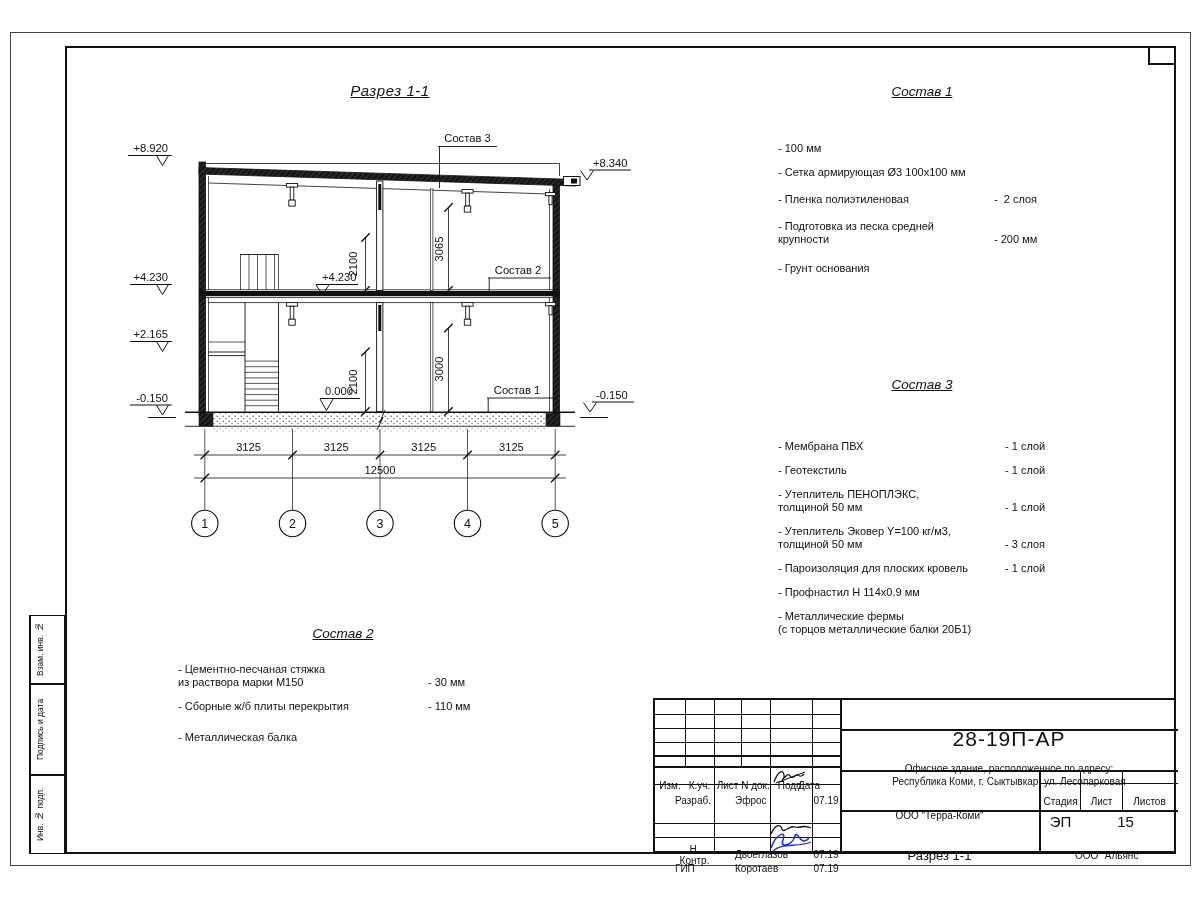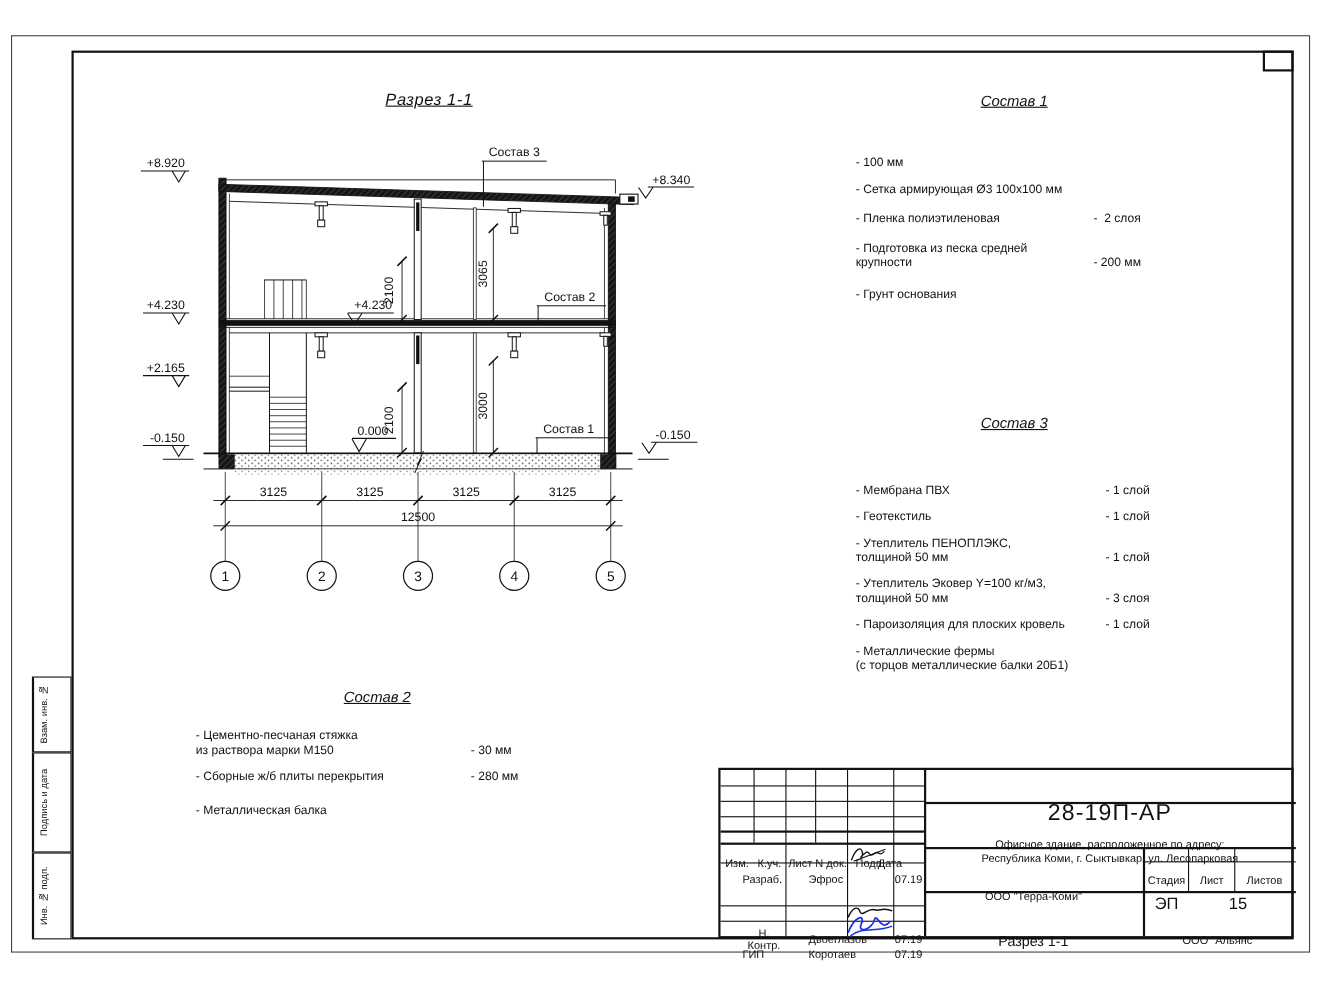--- a/index.html
+++ b/index.html
@@ -281,36 +281,40 @@
     <div class="li">
         <div class="nm" style="width:227px">- Утеплитель Эковер Y=100 кг/м3,
 толщиной 50 мм</div>
         <div class="vl">- 3 слоя</div>
       </div>
     <div class="li">
         <div class="nm" style="width:227px">- Пароизоляция для плоских кровель</div>
         <div class="vl">- 1 слой</div>
       </div>
     <div class="li">
+        <div class="nm" style="width:227px">- Профнастил Н 114х0.9 мм</div>
+        <div class="vl"></div>
+      </div>
+    <div class="li">
         <div class="nm" style="width:290px">- Металлические фермы
 (с торцов металлические балки 20Б1)</div>
         <div class="vl"></div>
       </div>
   </div>
 
   <div class="sostav-title" style="left:263px;top:626px;">Состав 2</div>
   <div class="slist w250" style="left:178px;top:663px;width:330px;">
     <div class="li" style="">
         <div class="nm">- Цементно-песчаная стяжка
 из раствора марки М150</div>
         <div class="vl">- 30 мм</div>
       </div>
     <div class="li" style="margin-bottom:18px">
         <div class="nm">- Сборные ж/б плиты перекрытия</div>
-        <div class="vl">- 280 мм</div>
+        <div class="vl">- 110 мм</div>
       </div>
     <div class="li">
         <div class="nm">- Металлическая балка</div>
         <div class="vl"></div>
       </div>
   </div>
 
   <div class="tb">
 
     <div class="ln" style="left:185px;top:0;width:2px;height:151px;"></div>

